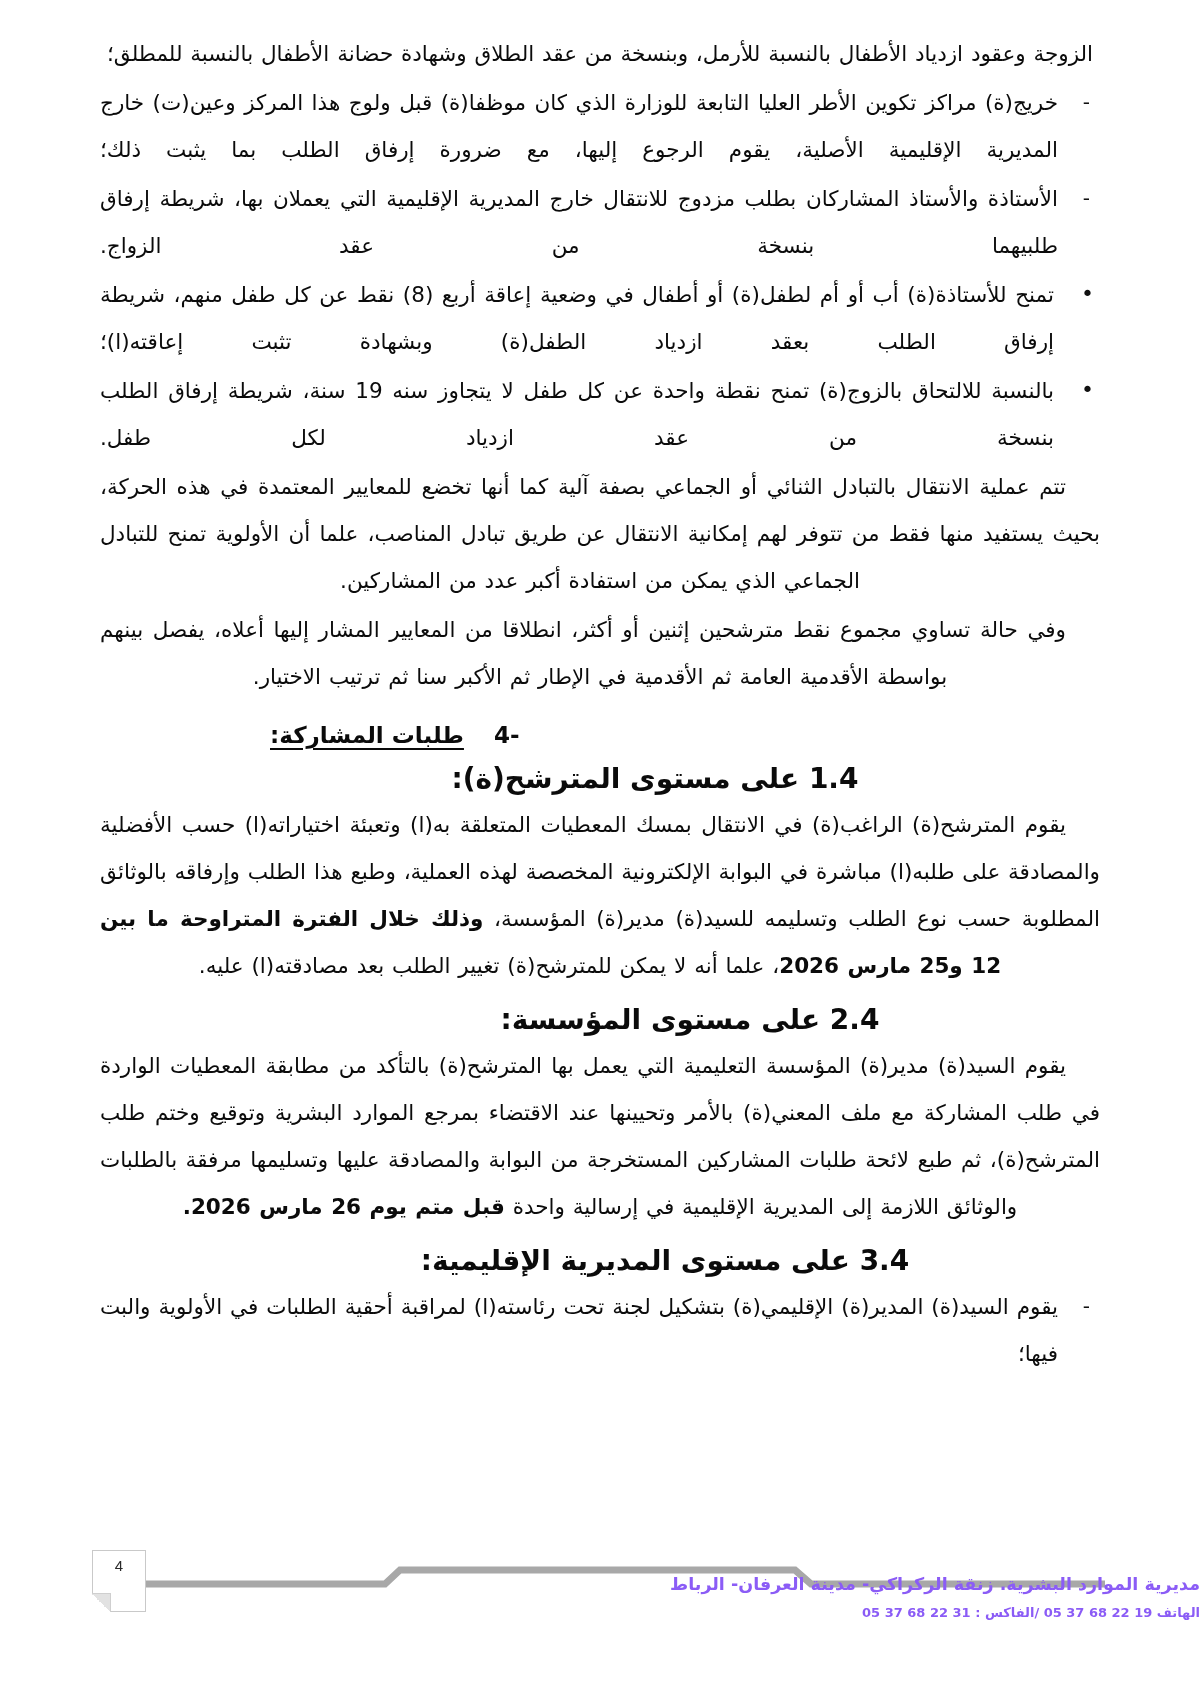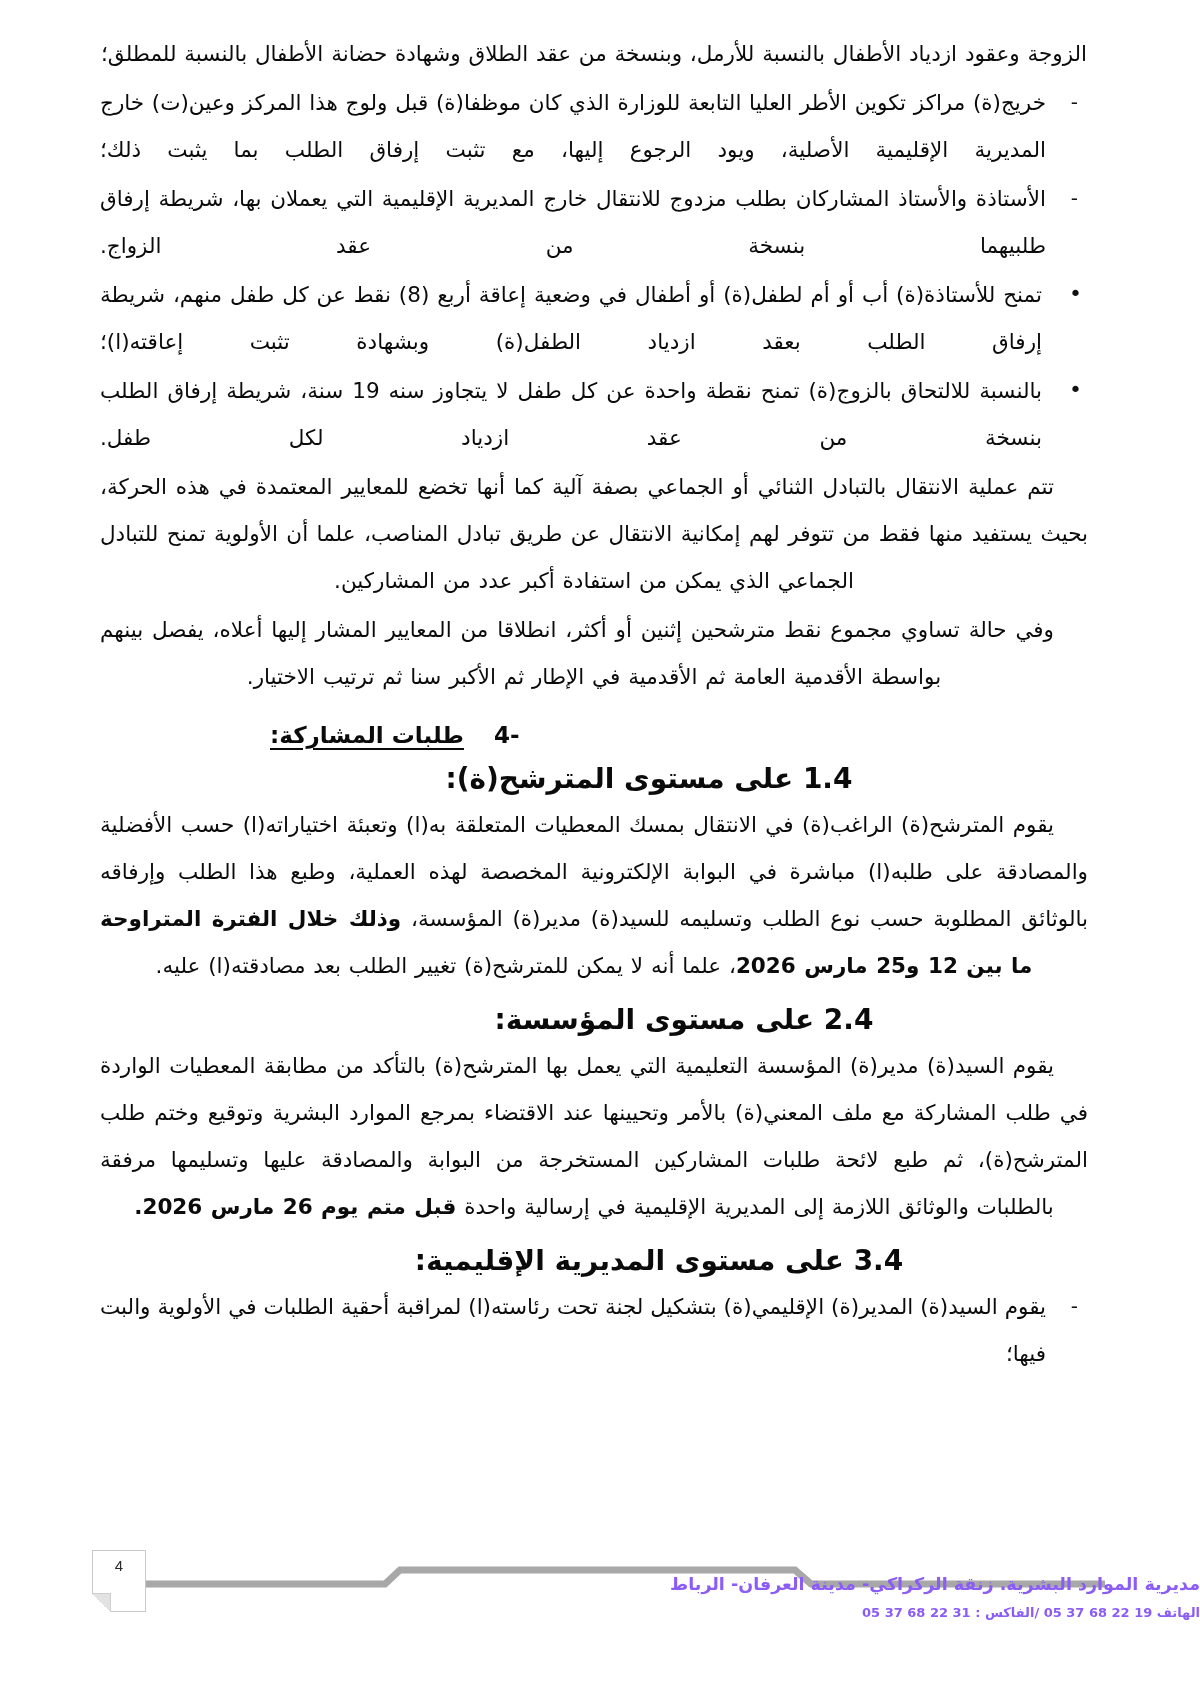--- a/index.html
+++ b/index.html
@@ -12,21 +12,21 @@
     width: 1200px;
     height: 1696px;
     background: #ffffff;
     font-family: "DejaVu Sans", sans-serif;
     overflow: hidden;
     box-sizing: border-box;
   }
   .content {
     position: absolute;
     top: 30px;
-    right: 112px;
+    right: 100px;
     left: 100px;
     direction: rtl;
     text-align: justify;
     color: #0b0b0b;
   }
 
   
   .para {
     font-size: 21.5px;
     line-height: 47px;
@@ -188,21 +188,21 @@
 <body>
 
 <div class="page">
 
   <div class="content">
 
     <p class="para just-all last-center">الزوجة وعقود ازدياد الأطفال بالنسبة للأرمل، وبنسخة من عقد الطلاق وشهادة حضانة الأطفال بالنسبة للمطلق؛</p>
 
     <div class="list-item dash just-all last-right">
       <span class="marker">-</span>
-      <span>خريج(ة) مراكز تكوين الأطر العليا التابعة للوزارة الذي كان موظفا(ة) قبل ولوج هذا المركز وعين(ت) خارج المديرية الإقليمية الأصلية، ويود الرجوع إليها، مع تثبت إرفاق الطلب بما يثبت ذلك؛</span>
+      <span>خريج(ة) مراكز تكوين الأطر العليا التابعة للوزارة الذي كان موظفا(ة) قبل ولوج هذا المركز وعين(ت) خارج المديرية الإقليمية الأصلية، يقوم الرجوع إليها، مع ضرورة إرفاق الطلب بما يثبت ذلك؛</span>
     </div>
 
     <div class="list-item dash just-all last-center">
       <span class="marker">-</span>
       <span>الأستاذة والأستاذ المشاركان بطلب مزدوج للانتقال خارج المديرية الإقليمية التي يعملان بها، شريطة إرفاق طلبيهما بنسخة من عقد الزواج.</span>
     </div>
 
     <div class="list-item bullet just-all last-center">
       <span class="marker">•</span>
       <span>تمنح للأستاذة(ة) أب أو أم لطفل(ة) أو أطفال في وضعية إعاقة أربع (8) نقط عن كل طفل منهم، شريطة إرفاق الطلب بعقد ازدياد الطفل(ة) وبشهادة تثبت إعاقته(ا)؛</span>

